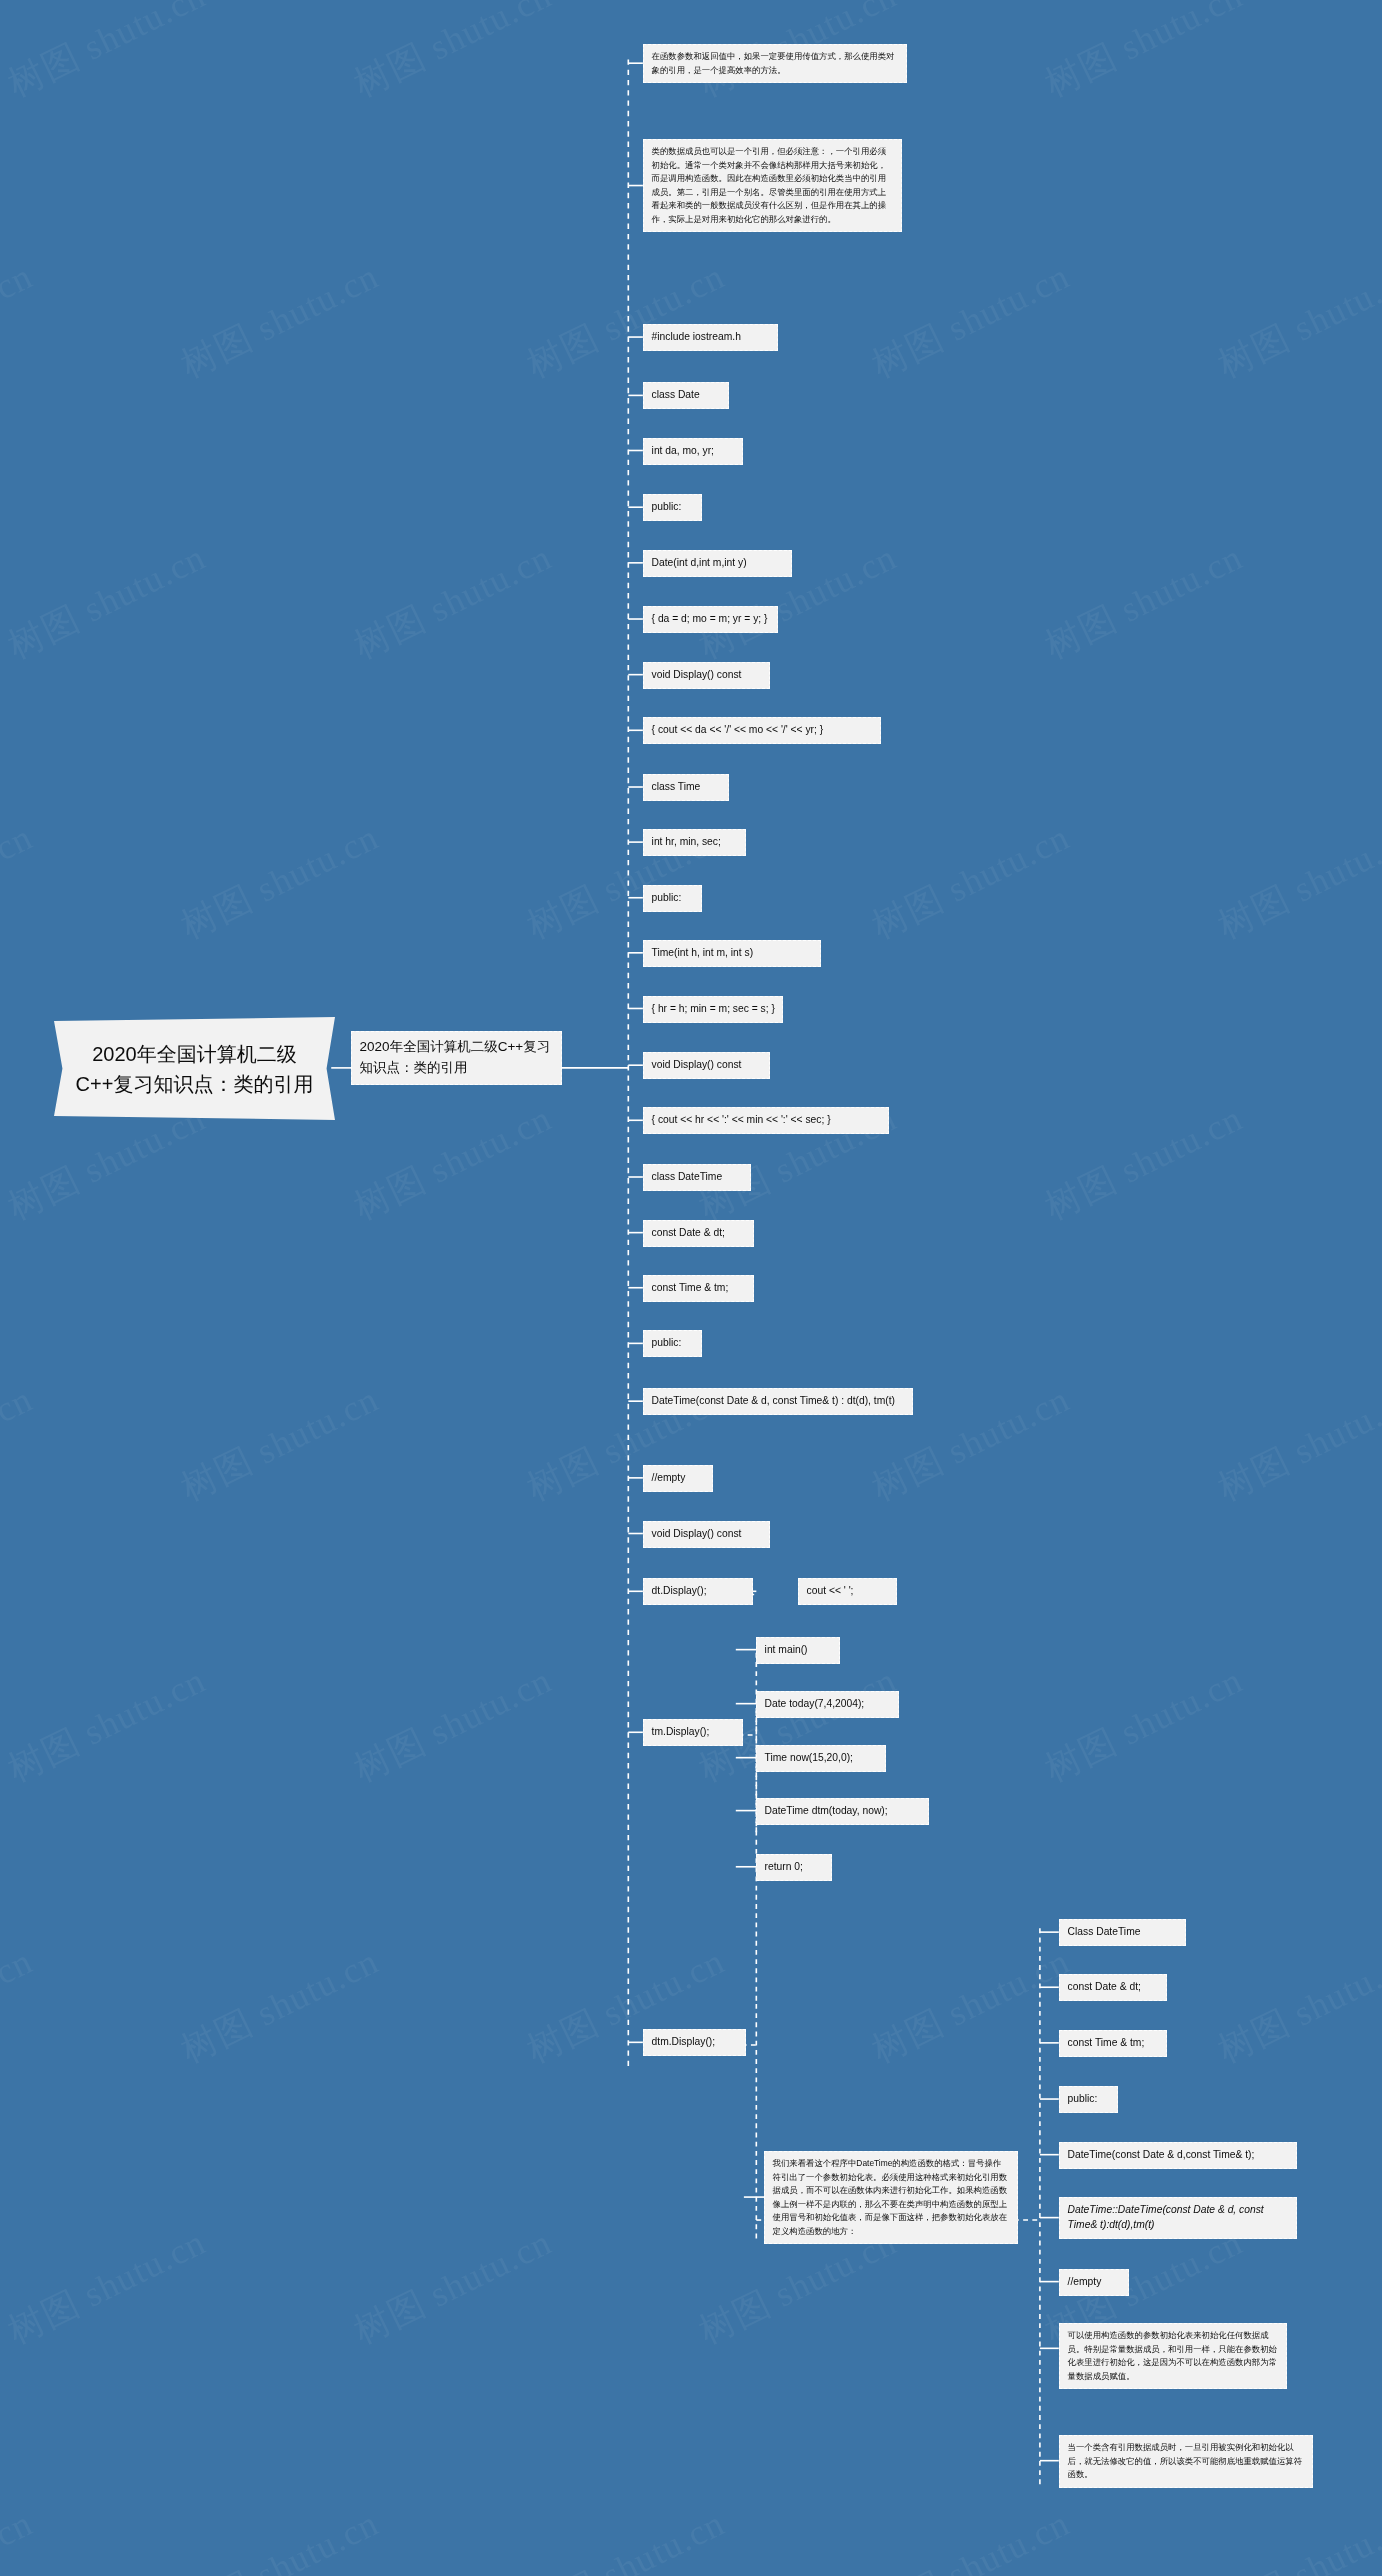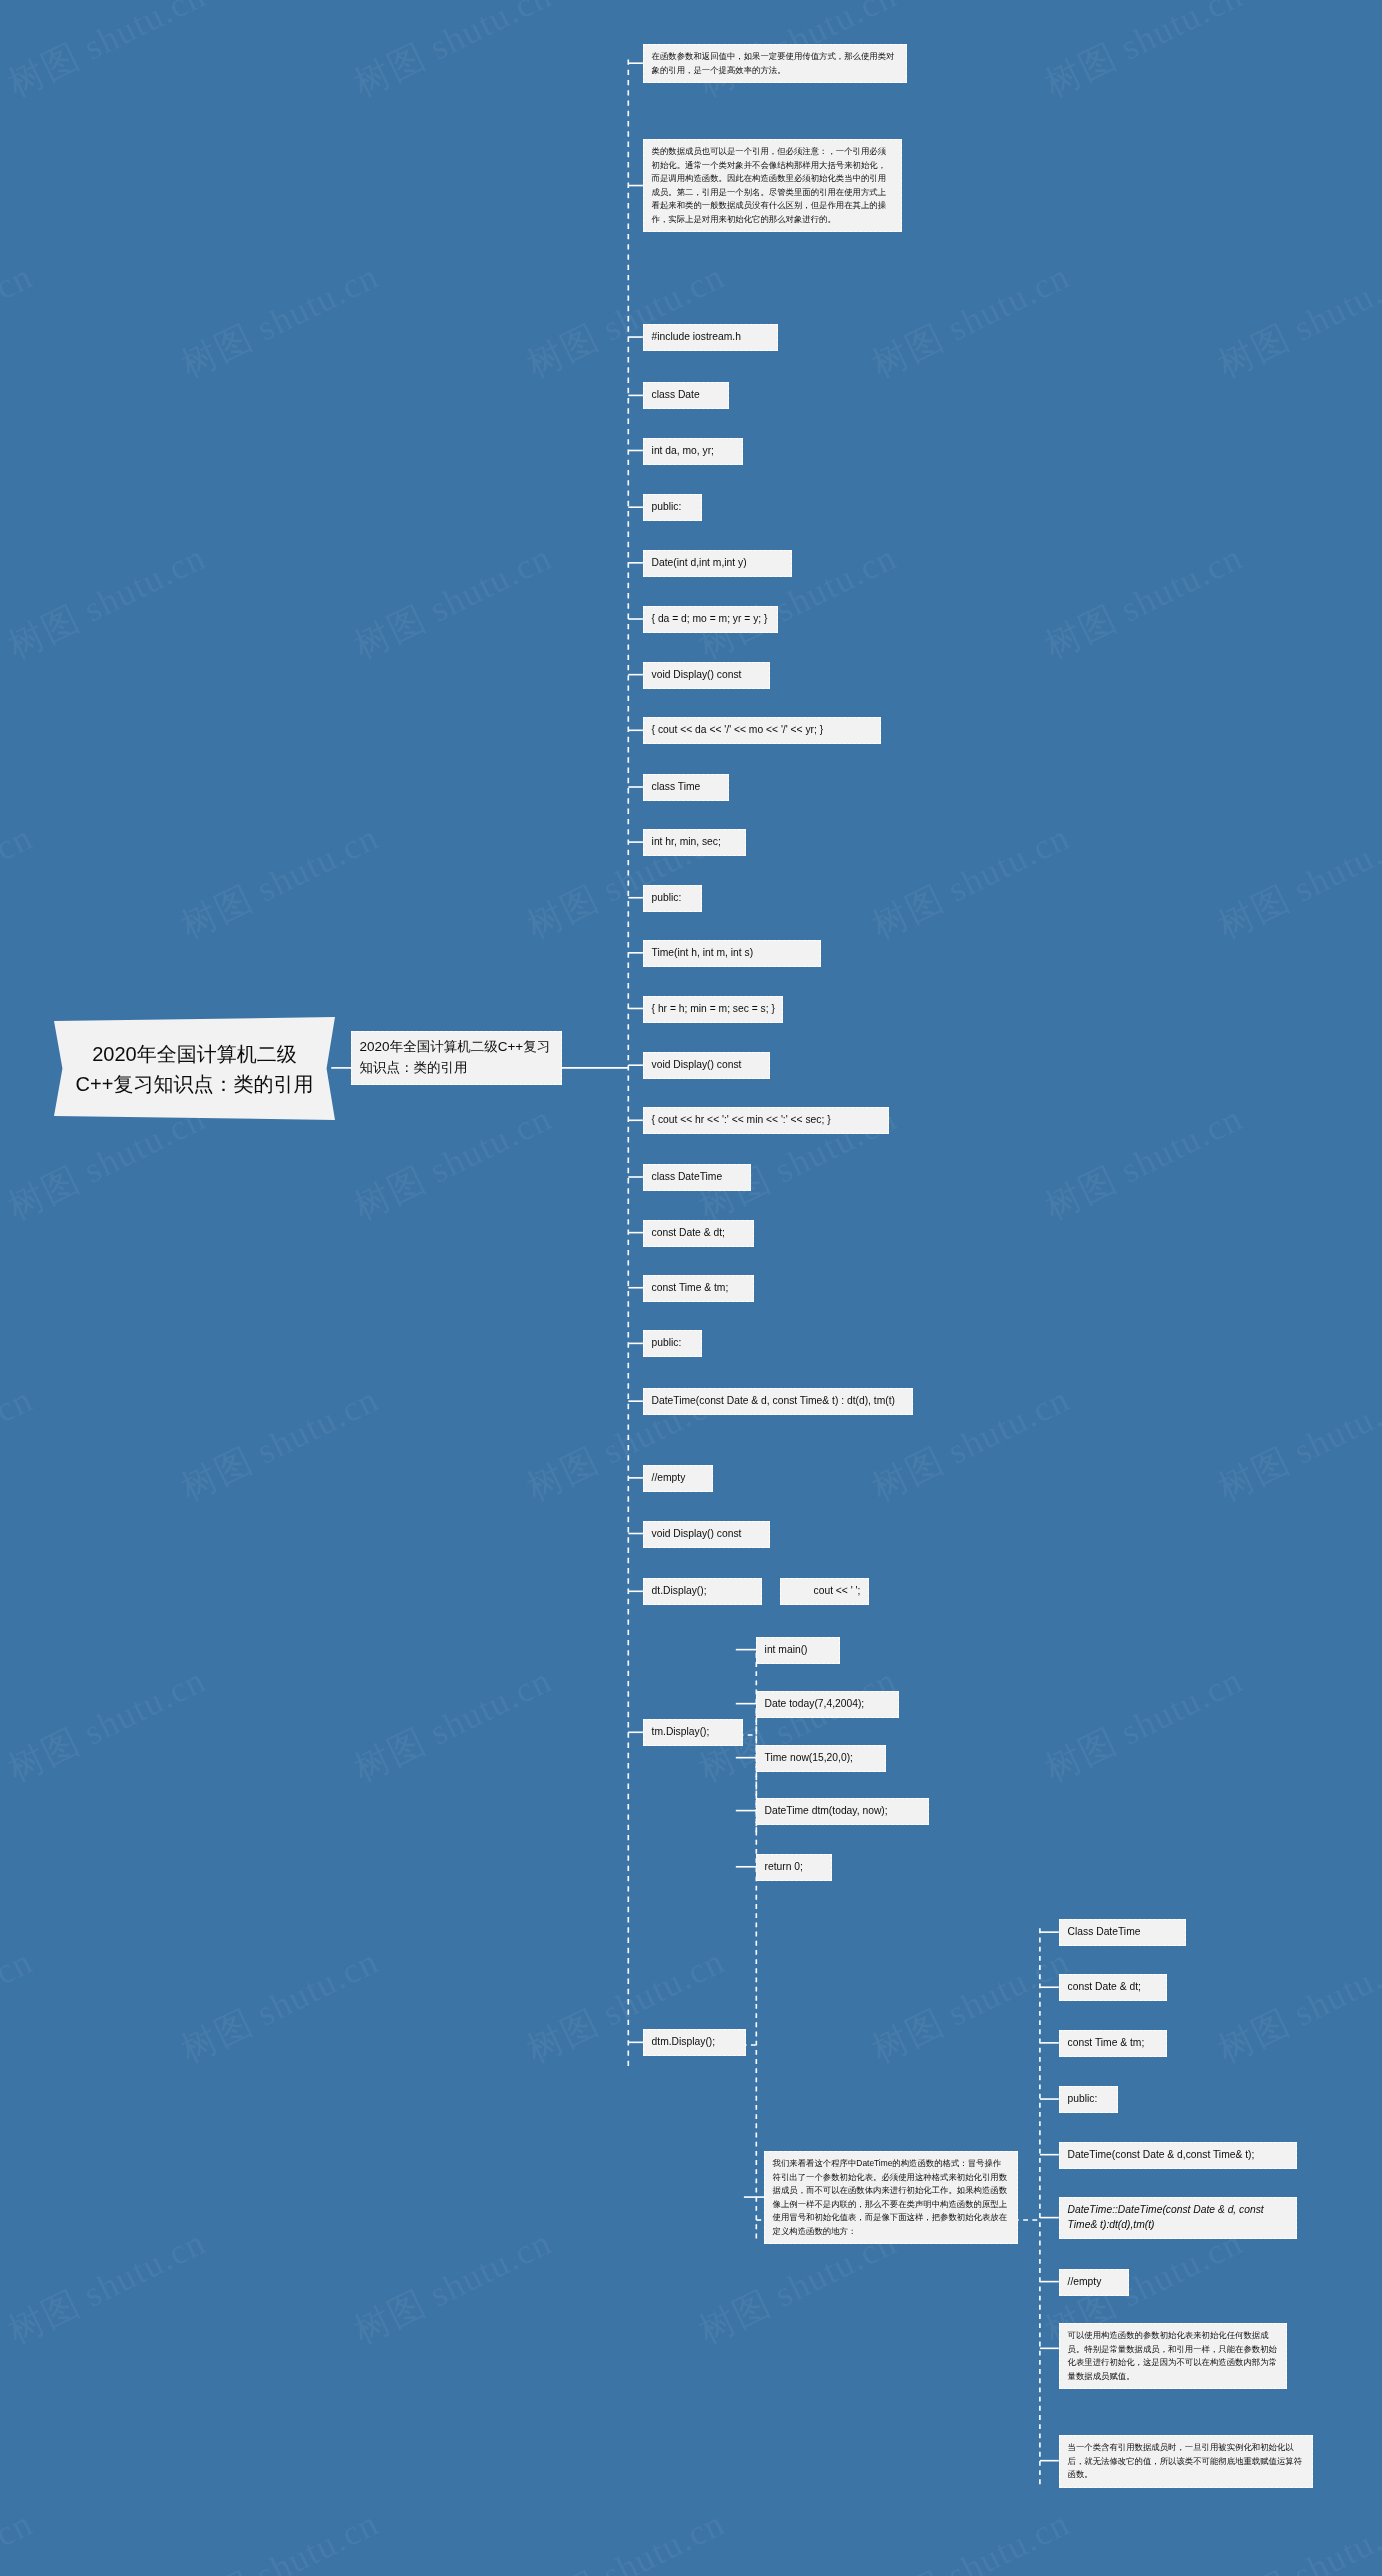--- a/index.html
+++ b/index.html
@@ -228,26 +228,26 @@
       <div class="node code" style="left: 643px; top: 996px; width: 140px;"><span>{ hr = h; min = m; sec = s; }</span></div>
       <div class="node code" style="left: 643px; top: 1052px; width: 127px;"><span>void Display() const</span></div>
       <div class="node code" style="left: 643px; top: 1107px; width: 246px;"><span>{ cout &lt;&lt; hr &lt;&lt; ':' &lt;&lt; min &lt;&lt; ':' &lt;&lt; sec; }</span></div>
       <div class="node code" style="left: 643px; top: 1164px; width: 108px;"><span>class DateTime</span></div>
       <div class="node code" style="left: 643px; top: 1220px; width: 111px;"><span>const Date &amp; dt;</span></div>
       <div class="node code" style="left: 643px; top: 1275px; width: 111px;"><span>const Time &amp; tm;</span></div>
       <div class="node code" style="left: 643px; top: 1330px; width: 59px;"><span>public:</span></div>
       <div class="node code wrap" style="left: 643px; top: 1388px; width: 270px;"><span>DateTime(const Date &amp; d, const Time&amp; t) : dt(d), tm(t)</span></div>
       <div class="node code" style="left: 643px; top: 1465px; width: 70px;"><span>//empty</span></div>
       <div class="node code" style="left: 643px; top: 1521px; width: 127px;"><span>void Display() const</span></div>
-      <div class="node code" style="left: 643px; top: 1578px; width: 119px;"><span>dt.Display();</span></div>
+      <div class="node code" style="left: 643px; top: 1578px; width: 110px;"><span>dt.Display();</span></div>
       <div class="node code" style="left: 643px; top: 1719px; width: 100px;"><span>tm.Display();</span></div>
       <div class="node code" style="left: 643px; top: 2029px; width: 103px;"><span>dtm.Display();</span></div>
     </div>
   <div id="sub-host">
-      <div class="node code" style="left: 780px; top: 1578px; width: 89px; text-align: right;"><span>cout &lt;&lt; ' ';</span></div>
+      <div class="node code" style="left: 798px; top: 1578px; width: 99px;"><span>cout &lt;&lt; ' ';</span></div>
       <div class="node code" style="left: 756px; top: 1637px; width: 84px;"><span>int main()</span></div>
       <div class="node code" style="left: 756px; top: 1691px; width: 143px;"><span>Date today(7,4,2004);</span></div>
       <div class="node code" style="left: 756px; top: 1745px; width: 130px;"><span>Time now(15,20,0);</span></div>
       <div class="node code" style="left: 756px; top: 1798px; width: 173px;"><span>DateTime dtm(today, now);</span></div>
       <div class="node code" style="left: 756px; top: 1854px; width: 76px;"><span>return 0;</span></div>
       <div class="node para" style="left: 764px; top: 2151px; width: 254px;"><span>我们来看看这个程序中DateTime的构造函数的格式：冒号操作符引出了一个参数初始化表。必须使用这种格式来初始化引用数据成员，而不可以在函数体内来进行初始化工作。如果构造函数像上例一样不是内联的，那么不要在类声明中构造函数的原型上使用冒号和初始化值表，而是像下面这样，把参数初始化表放在定义构造函数的地方：</span></div>
     </div>
   <div id="right-host">
       <div class="node code" style="left: 1059px; top: 1919px; width: 127px;"><span>Class DateTime</span></div>
       <div class="node code" style="left: 1059px; top: 1974px; width: 108px;"><span>const Date &amp; dt;</span></div>

